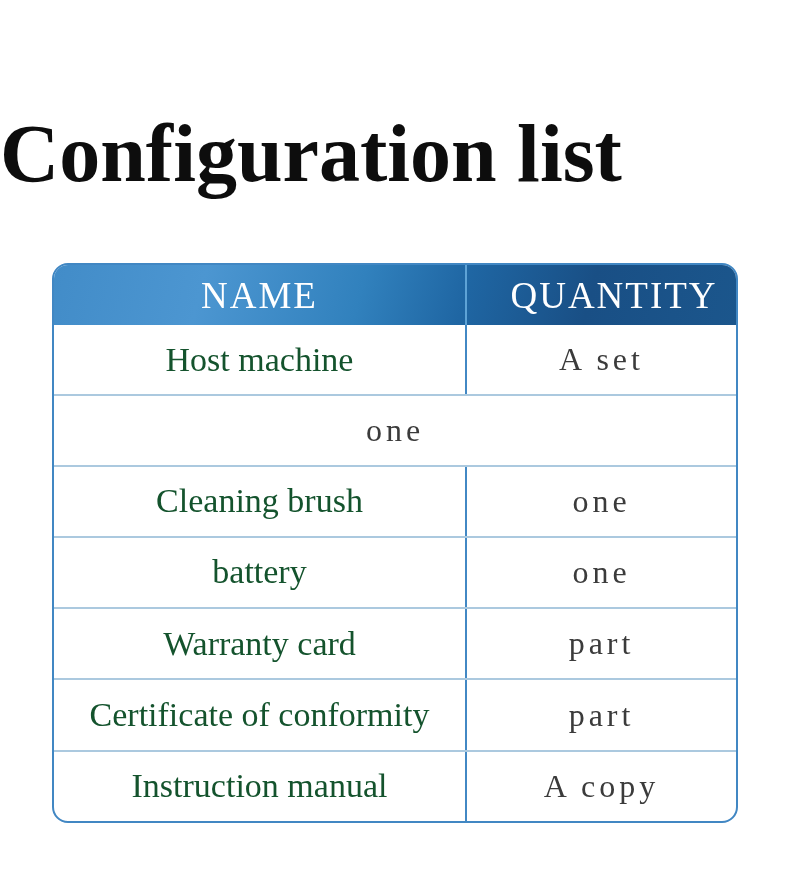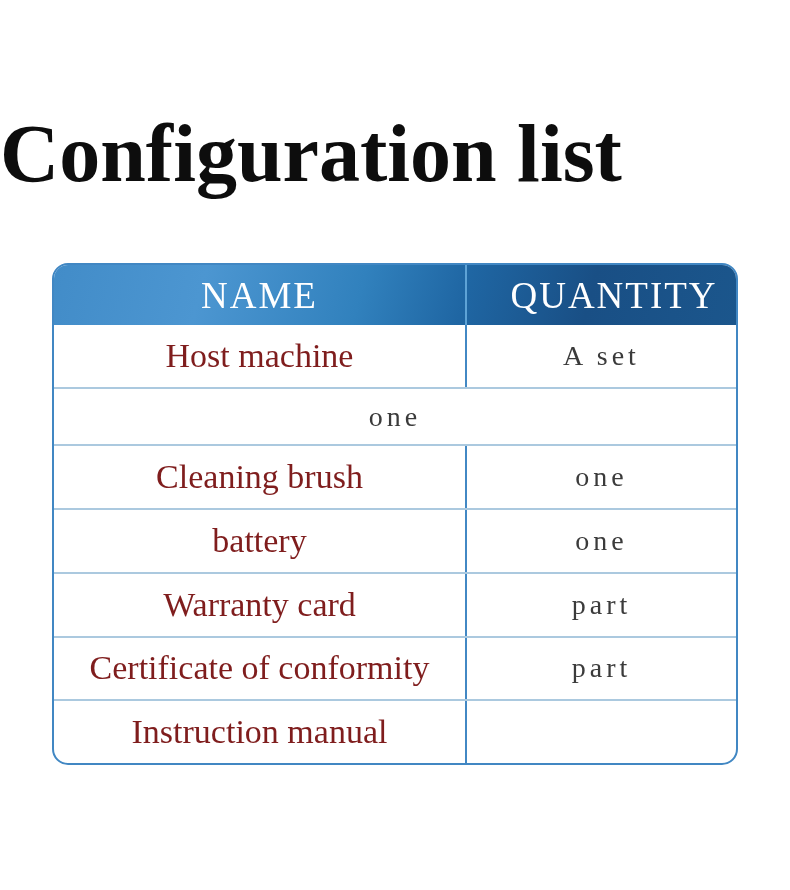--- a/index.html
+++ b/index.html
@@ -29,21 +29,21 @@
     line-height: 1.12;
     color: #0d0d0d;
     letter-spacing: 0px;
   }
 
   .config-table {
     position: absolute;
     left: 52px;
     top: 263px;
     width: 686px;
-    height: 502px;
+    height: 560px;
     border: 2px solid #4187c3;
     border-radius: 16px;
     overflow: hidden;
     background: #ffffff;
     display: flex;
     flex-direction: column;
   }
 
   .thead {
     display: flex;
@@ -86,28 +86,28 @@
 
   .td {
     display: flex;
     align-items: center;
     justify-content: center;
   }
 
   .td-name {
     width: 413px;
     border-right: 2px solid #4288c4;
-    color: #7f1d1d;
+    color: #14532d;
     font-size: 34px;
   }
 
   .td-qty {
     flex: 1;
     color: #3b3b3b;
-    font-size: 28px;
+    font-size: 32px;
     letter-spacing: 4px;
   }
 </style>
 </head>
 <body>
 
 <div class="page">
 
   <h1 class="title">Configuration list</h1>
 
@@ -142,16 +142,17 @@
       <div class="td td-qty">part</div>
     </div>
 
     <div class="tr">
       <div class="td td-name">Certificate of conformity</div>
       <div class="td td-qty">part</div>
     </div>
 
     <div class="tr">
       <div class="td td-name">Instruction manual</div>
+      <div class="td td-qty">A copy</div>
     </div>
 
   </div>
 </div>
 
 </body></html>

